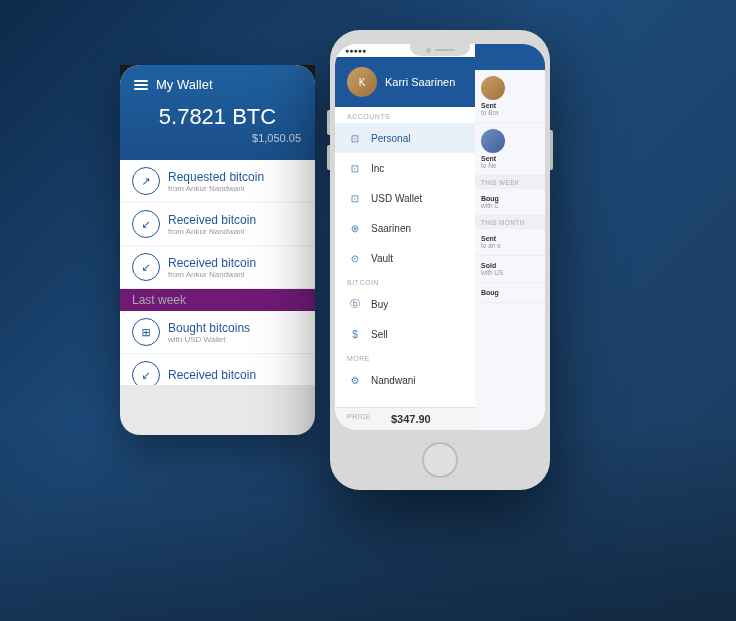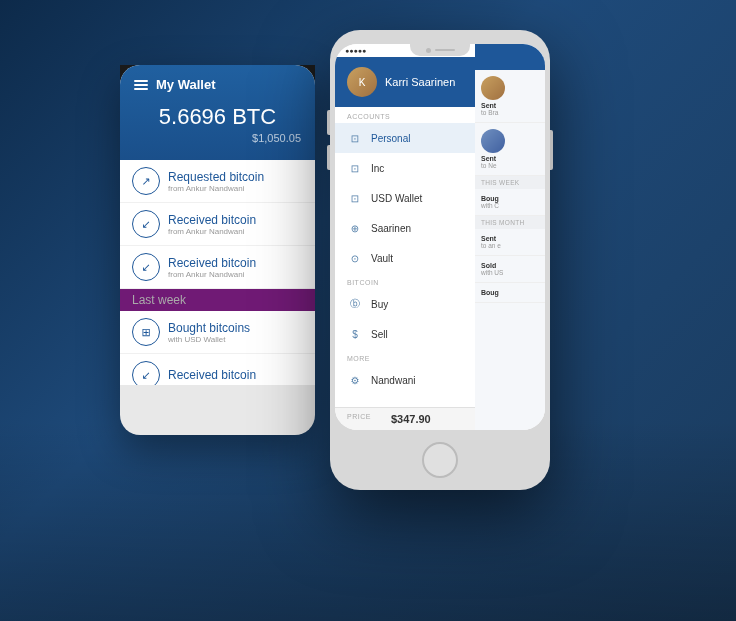--- a/index.html
+++ b/index.html
@@ -95,21 +95,21 @@
     .hamburger-icon span {
       display: block;
       width: 14px;
       height: 2px;
       background: #fff;
       border-radius: 1px;
     }
     .wallet-title {
       color: #fff;
       font-size: 13px;
-      font-weight: 700;
+      font-weight: 400;
     }
     .btc-amount {
       color: #fff;
       font-size: 22px;
       font-weight: 300;
       text-align: center;
       margin-bottom: 2px;
     }
     .usd-amount {
       color: rgba(255,255,255,0.7);
@@ -405,21 +405,21 @@
 
       <div class="wallet-header">
         <div class="wallet-header-top">
           <div class="hamburger-icon">
             <span></span>
               <span></span>
               <span></span>
           </div>
           <span class="wallet-title">My Wallet</span>
         </div>
-        <div class="btc-amount">5.6696 BTC</div>
+        <div class="btc-amount">5.7821 BTC</div>
         <div class="usd-amount">$1,050.05</div>
       </div>
 
       <div class="tx-list">
         <div class="tx-item">
           <div class="tx-icon">↗</div>
           <div class="tx-info">
             <div class="tx-title">Requested bitcoin</div>
             <div class="tx-sub">from Ankur Nandwani</div>
           </div>

